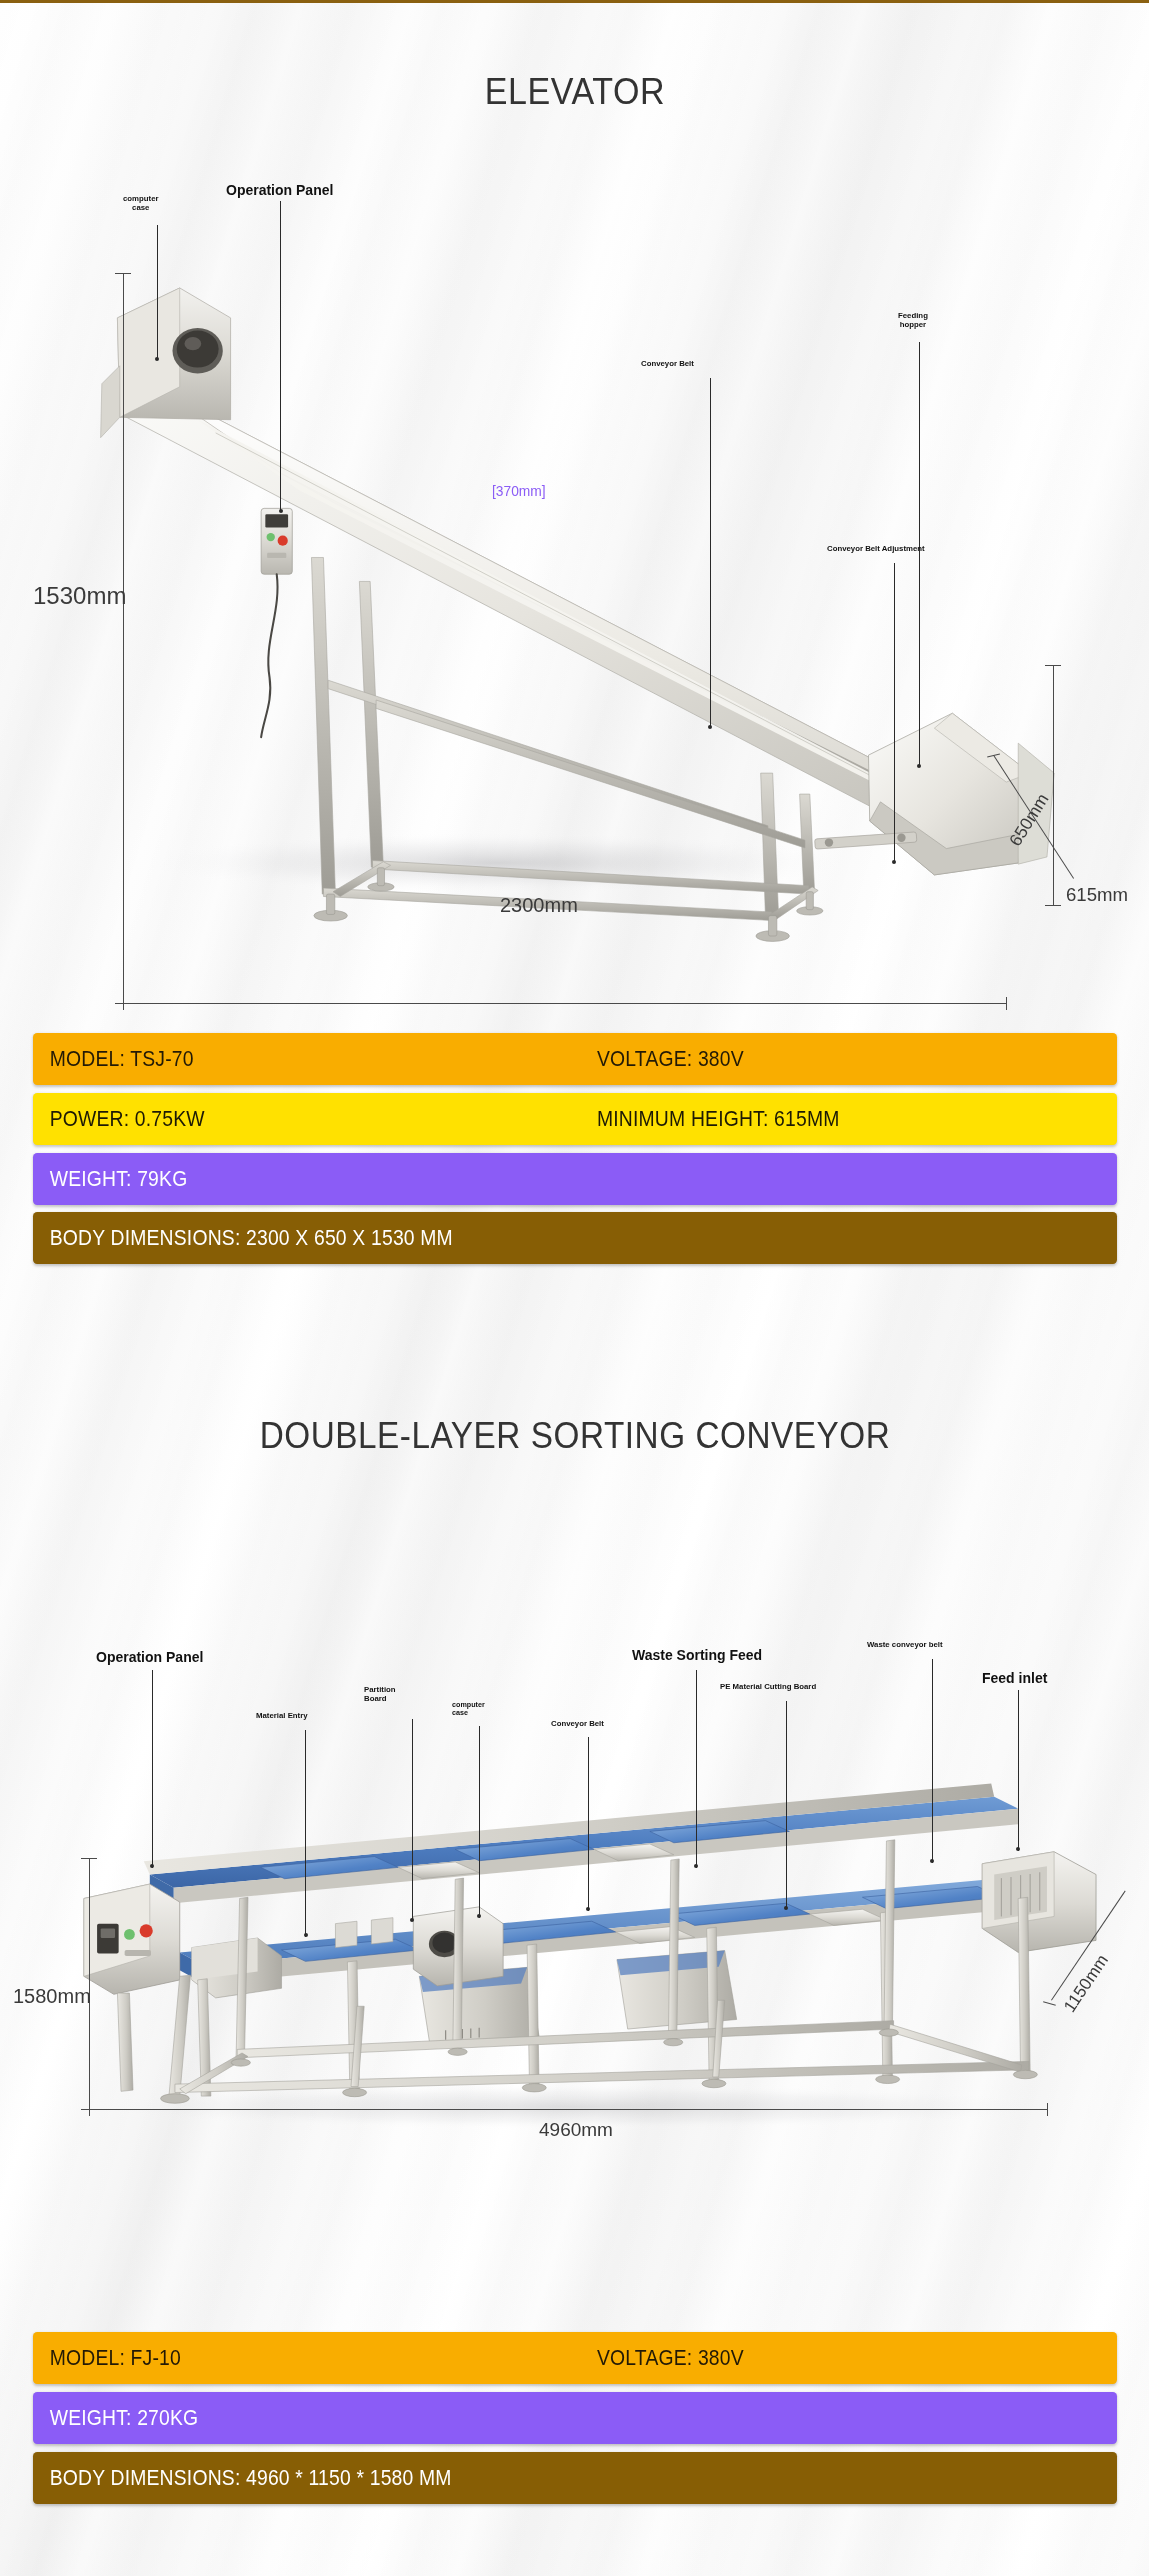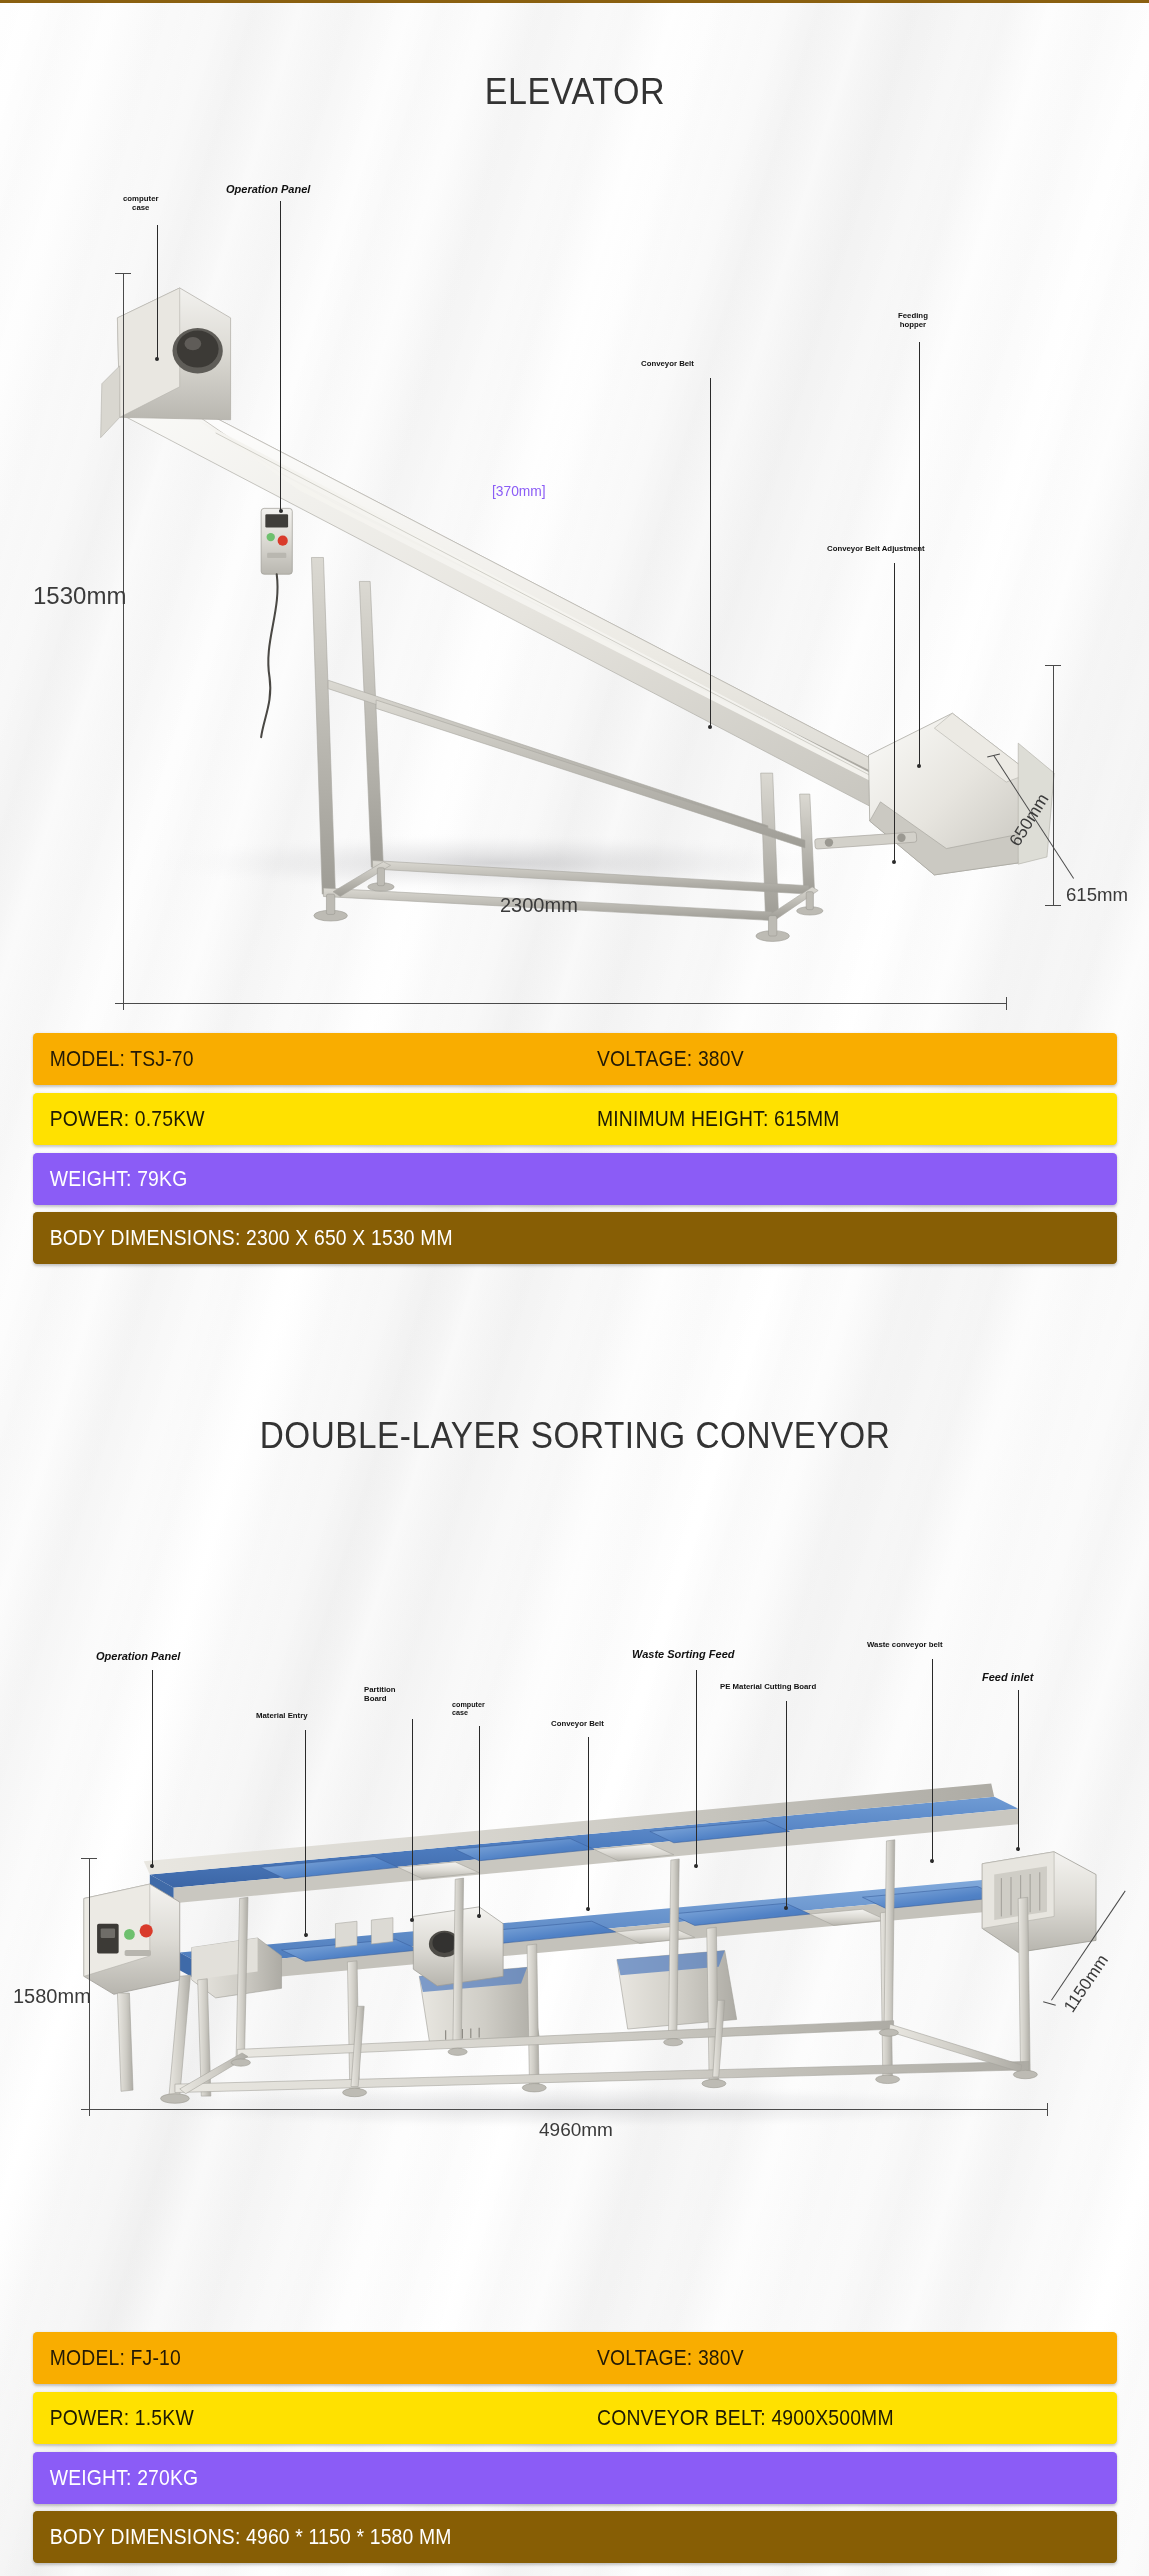--- a/index.html
+++ b/index.html
@@ -97,21 +97,21 @@
   .callout {
     position: absolute;
     font-family: "Liberation Sans", sans-serif;
     font-weight: bold;
     color: #111111;
     line-height: 1.12;
     z-index: 30;
     white-space: pre-line;
   }
   .callout.sm { font-size: 7.8px; }
-  .callout.md { font-size: 11px; font-style: italic; }
+  .callout.md { font-size: 14px; }
   .callout.lg { font-size: 10.2px; }
 
   
   .leader {
     position: absolute;
     width: 0.6px;
     background: #2a2a2a;
     z-index: 29;
   }
   .leader-dot {
@@ -593,24 +593,20 @@
   <div class="dim-diag" style="left:1051px; top:383px; width:132px; transform:rotate(-56deg);"></div>
   <div class="dim-cap-h" style="left:1043px; top:386px; width:13px; transform:rotate(16deg);"></div>
   <div class="dim-text" style="left:1060px; top:388px; font-size:17px; transform:rotate(-56deg); transform-origin:0 0;">1150mm</div>
 </div>
 
 <div class="spec-table" id="spec-conveyor">
   <div class="spec-row row-orange">
     <div class="cell cell-left">MODEL: FJ-10</div>
     <div class="cell cell-right">VOLTAGE: 380V</div>
   </div>
-  <div class="spec-row row-yellow">
-    <div class="cell cell-left">POWER: 1.5KW</div>
-    <div class="cell cell-right">CONVEYOR BELT: 4900X500MM</div>
-  </div>
   <div class="spec-row row-amber">
     <div class="cell cell-left">WEIGHT: 270KG</div>
   </div>
   <div class="spec-row row-brown">
     <div class="cell cell-left" style="width:100%;">BODY DIMENSIONS: 4960 * 1150 * 1580 MM</div>
   </div>
 </div>
 
 
 </body></html>

